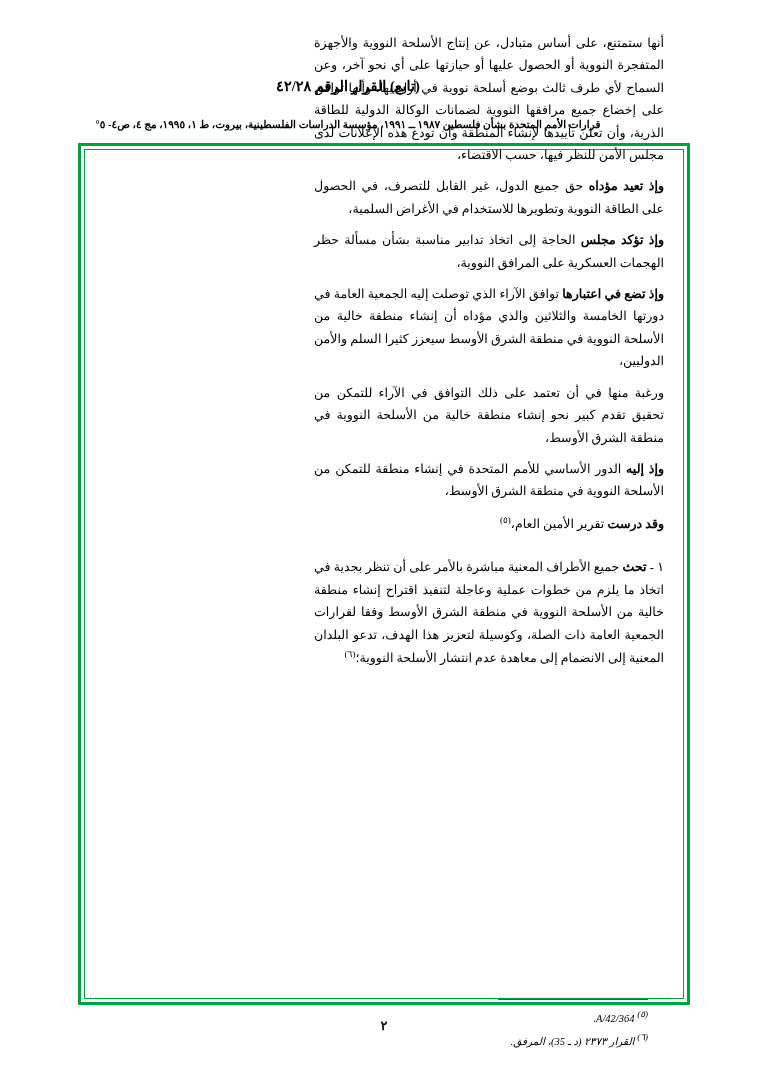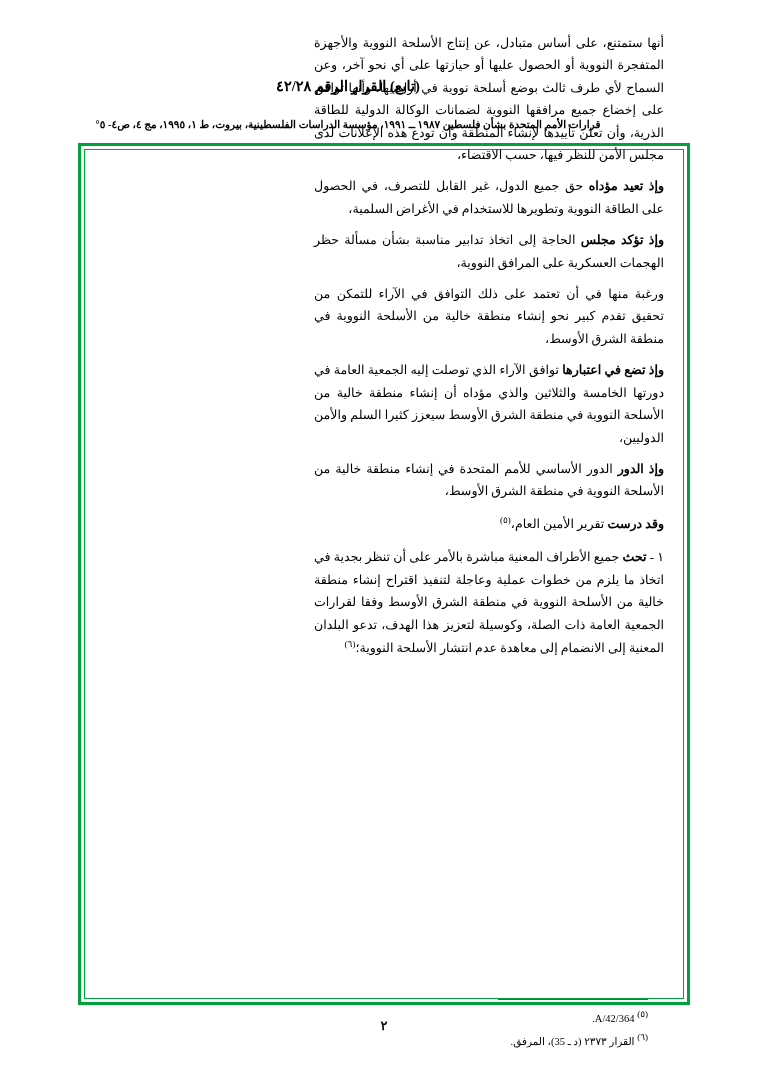--- a/index.html
+++ b/index.html
@@ -81,21 +81,21 @@
     text-align: justify;
     text-justify: inter-word;
   }
   .para b, .lead {
     font-weight: bold;
   }
   .para.right {
     text-align: right;
   }
   .para.op {
-    margin-top: 11px;
+    margin-top: 21px;
   }
   .sup {
     font-size: 9px;
     vertical-align: super;
   }
 
   
   .footnotes {
     position: absolute;
     bottom: 34px;
@@ -107,20 +107,21 @@
     text-align: right;
   }
   .fn-rule {
     width: 150px;
     height: 0;
     border-top: 1px solid #555;
     margin: 0 0 6px auto;
   }
   .fn-line {
     white-space: nowrap;
+    font-style: italic;
   }
   .fn-mark {
     font-size: 9px;
     vertical-align: super;
   }
 
   
   .page-number {
     position: absolute;
     top: 1018px;
@@ -155,31 +156,31 @@
       <b>وإذ تعيد مؤداه</b>
       <span>حق جميع الدول، غير القابل للتصرف، في الحصول على الطاقة النووية وتطويرها للاستخدام في الأغراض السلمية،</span>
     </p>
 
     <p class="para">
       <b>وإذ تؤكد مجلس</b>
       <span>الحاجة إلى اتخاذ تدابير مناسبة بشأن مسألة حظر الهجمات العسكرية على المرافق النووية،</span>
     </p>
 
     <p class="para">
-      <span>ورغبة منها في أن تعتمد على ذلك التوافق في الآراء للتمكن من تحقيق تقدم كبير نحو إنشاء منطقة خالية من الأسلحة النووية في منطقة الشرق الأوسط،</span>
-    </p>
-
-    <p class="para">
       <b>وإذ تضع في اعتبارها</b>
       <span>توافق الآراء الذي توصلت إليه الجمعية العامة في دورتها الخامسة والثلاثين والذي مؤداه أن إنشاء منطقة خالية من الأسلحة النووية في منطقة الشرق الأوسط سيعزز كثيرا السلم والأمن الدوليين،</span>
     </p>
 
     <p class="para">
-      <b>وإذ الدور</b>
-      <span>الدور الأساسي للأمم المتحدة في إنشاء منطقة خالية من الأسلحة النووية في منطقة الشرق الأوسط،</span>
+      <span>ورغبة منها في أن تعتمد على ذلك التوافق في الآراء للتمكن من تحقيق تقدم كبير نحو إنشاء منطقة خالية من الأسلحة النووية في منطقة الشرق الأوسط،</span>
+    </p>
+
+    <p class="para">
+      <b>وإذ إليه</b>
+      <span>الدور الأساسي للأمم المتحدة في إنشاء منطقة للتمكن من الأسلحة النووية في منطقة الشرق الأوسط،</span>
     </p>
 
     <p class="para right">
       <b>وقد درست</b>
       <span>تقرير الأمين العام،</span><span class="sup">(٥)</span>
     </p>
 
     <p class="para op">
       <span>١ -</span>
       <b>تحث</b>

